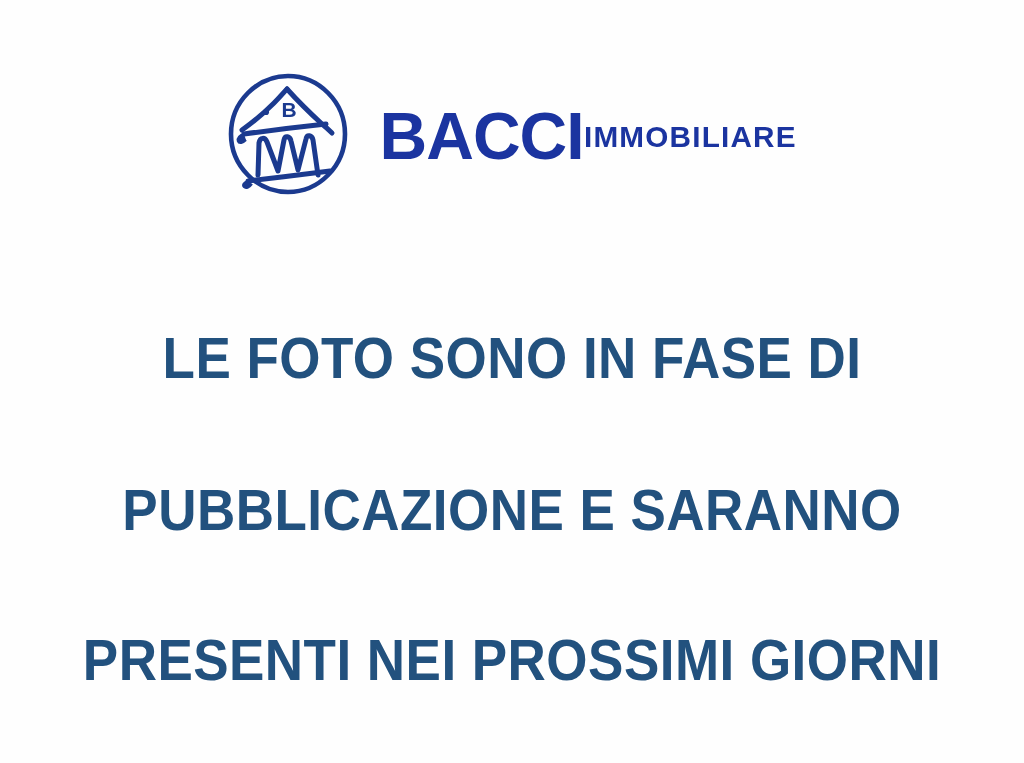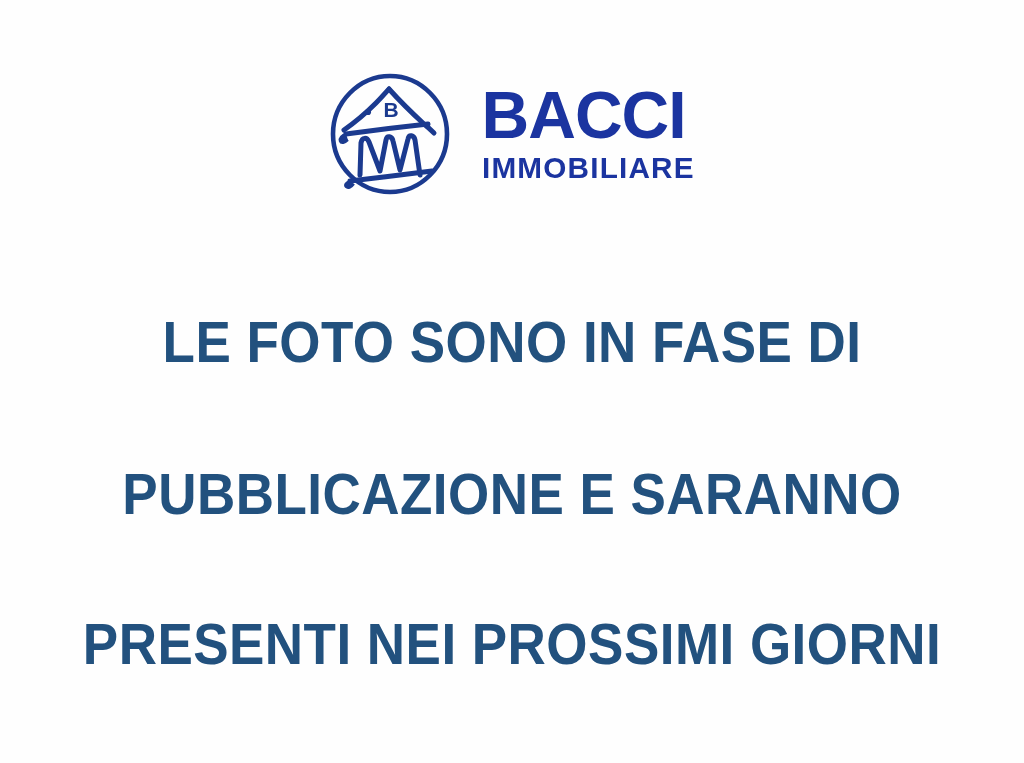--- a/index.html
+++ b/index.html
@@ -40,21 +40,20 @@
   .logo-mark {
     width: 124px;
     height: 128px;
     flex: 0 0 auto;
     display: block;
   }
 
   .logo-wordmark {
     flex: 0 0 auto;
     display: flex;
-    flex-direction: column;
     align-items: flex-start;
     justify-content: center;
     line-height: 1;
     padding-top: 4px;
   }
 
   .brand-name {
     font-family: "Liberation Sans", sans-serif;
     font-weight: bold;
     font-size: 66px;
@@ -76,21 +75,21 @@
     white-space: nowrap;
     margin-top: 11px;
     transform: scaleX(0.99);
     transform-origin: left center;
   }
 
   
   .notice-block {
     position: absolute;
     left: 0;
-    top: 296px;
+    top: 312px;
     width: 872px;
     height: 400px;
   }
 
   .notice-line {
     position: absolute;
     left: 0;
     width: 1024px;
     text-align: center;
     font-family: "Liberation Sans", sans-serif;

